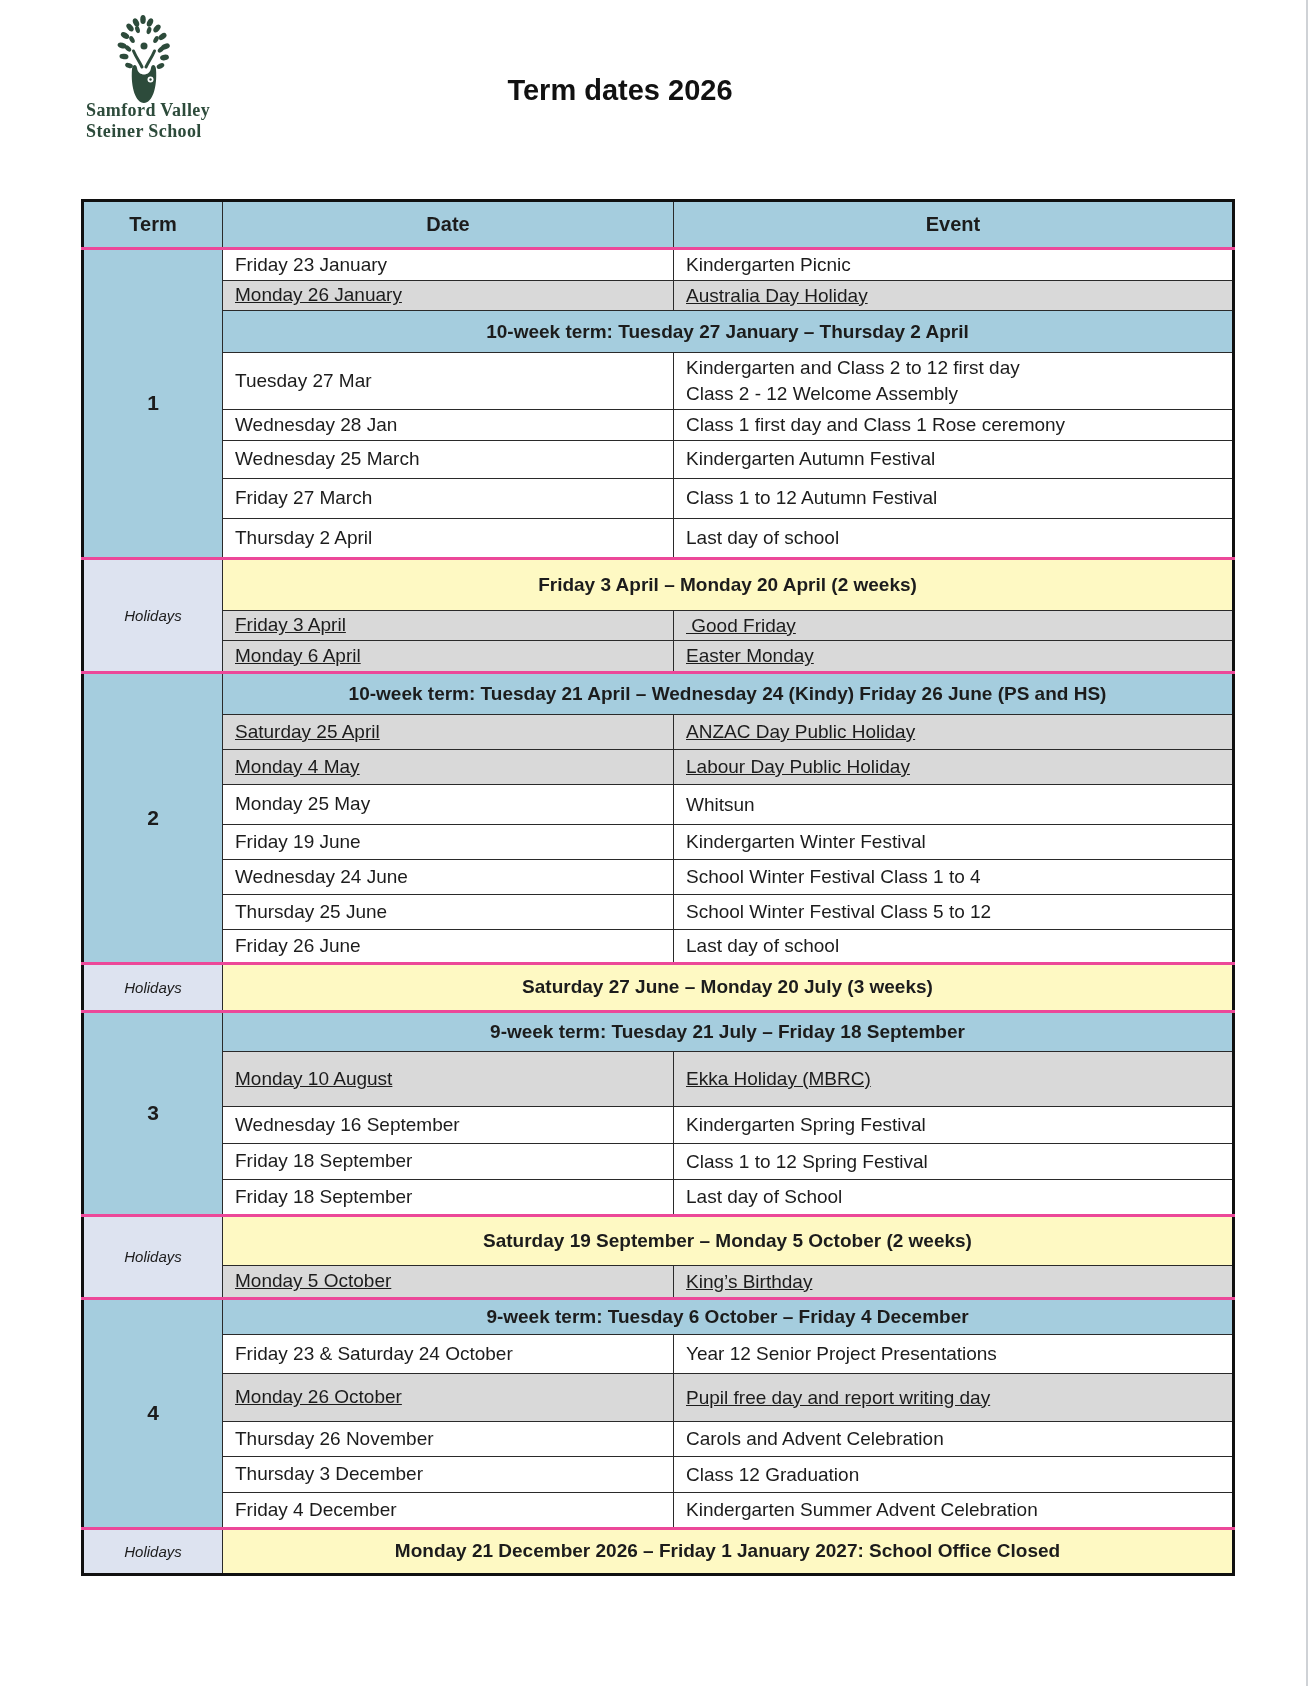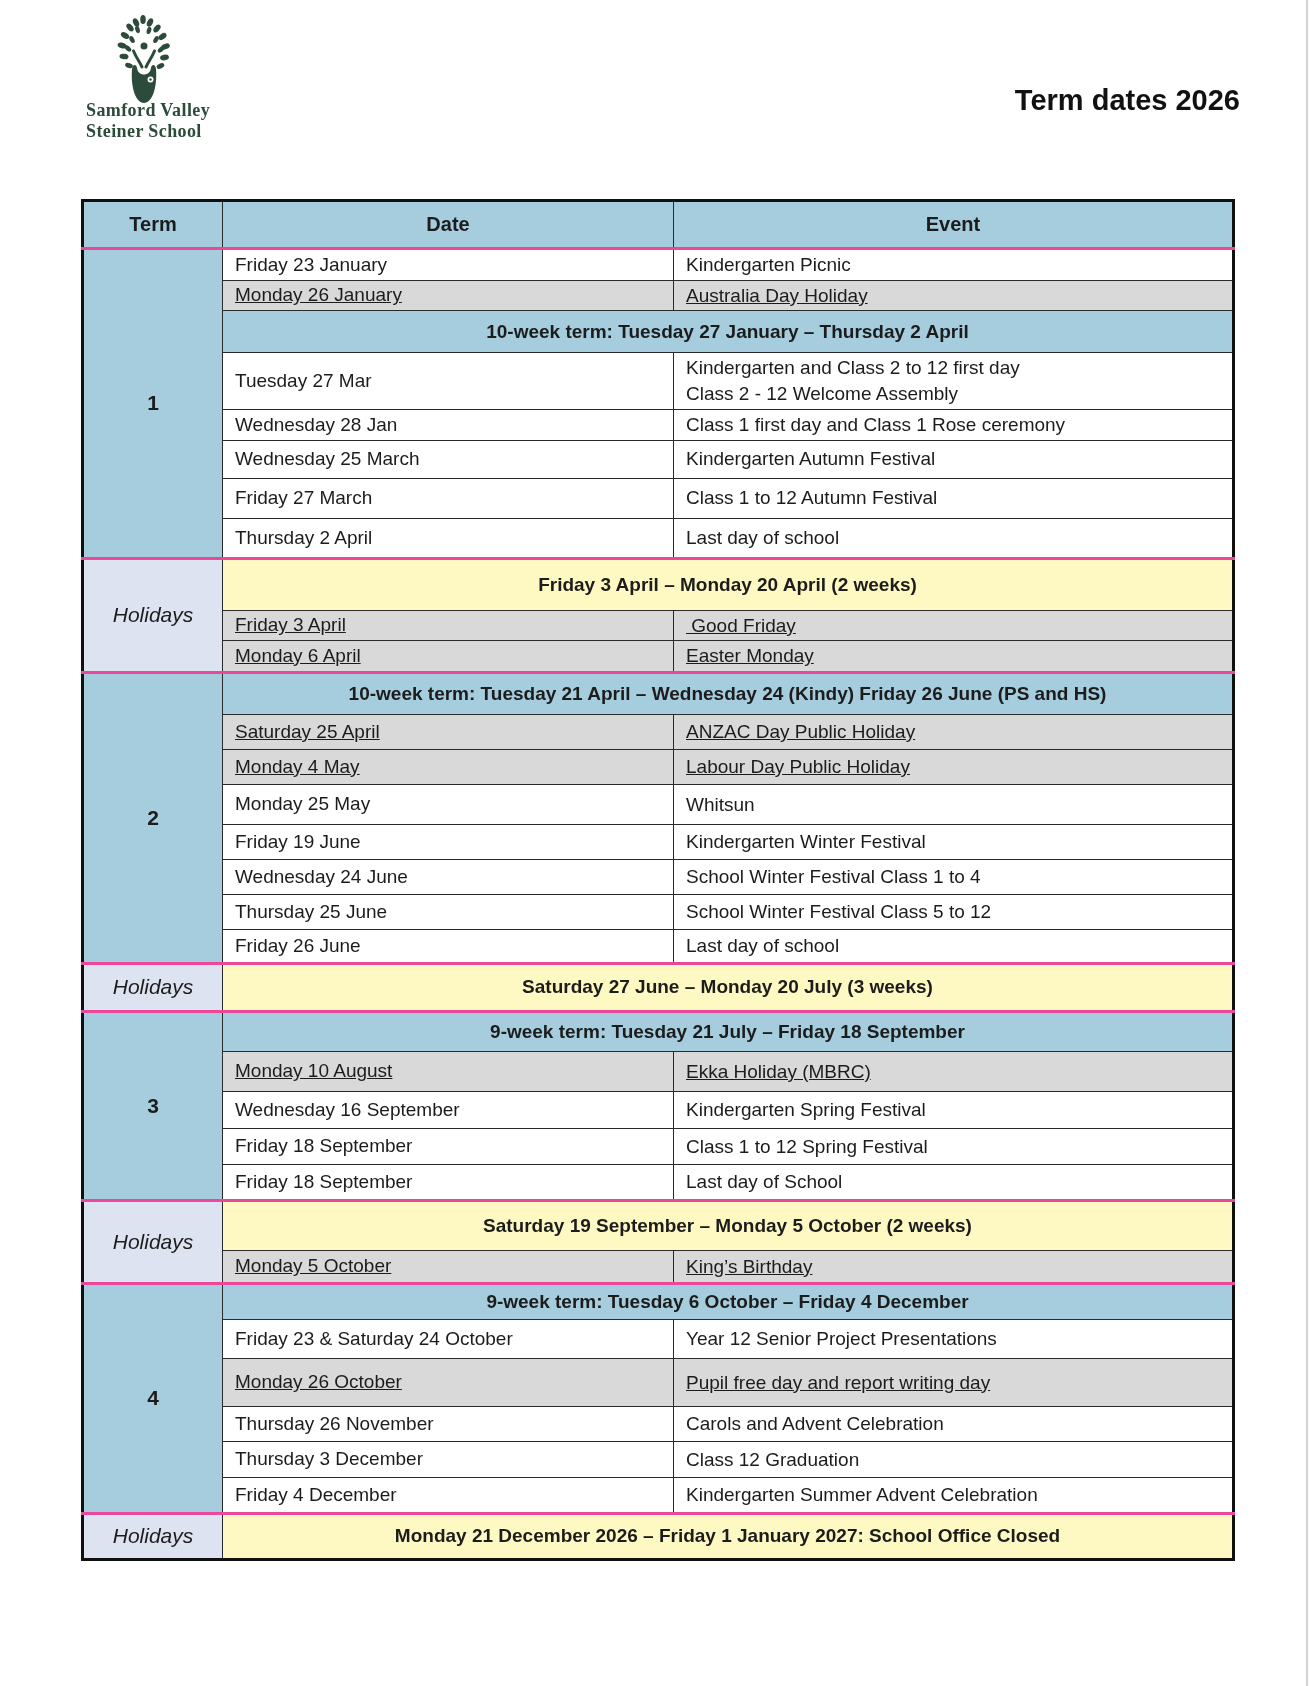--- a/index.html
+++ b/index.html
@@ -9,40 +9,40 @@
     -webkit-font-smoothing:antialiased;
   }
   .page-edge{position:absolute;top:0;right:2px;width:2px;height:1686px;background:#cfd2d6;}
 
   
   .doc-header{position:relative;height:199px;}
   .logo{position:absolute;left:86px;top:12px;width:220px;}
   .logo svg{position:absolute;left:28px;top:2px;}
   .logo-text{position:absolute;left:0;top:88px;font-family:"Liberation Serif",serif;
     font-weight:700;font-size:18px;line-height:21px;color:#2d4b3b;letter-spacing:.4px;}
-  .page-title{position:absolute;left:0;top:84px;width:1240px;margin:0;text-align:right;
+  .page-title{position:absolute;left:0;top:74px;width:1240px;margin:0;text-align:center;
     font-size:29px;font-weight:700;color:#111;}
 
   
   table.term-table{
     border-collapse:collapse;table-layout:fixed;
     margin-left:81px;width:1151px;border:3px solid #101010;
   }
   th,td{border:1.6px solid #2a2a2a;overflow:hidden;}
   thead th{background:#a5cdde;font-size:20px;font-weight:700;height:43px;
     border-bottom:2.4px solid #141414;}
   td{font-size:19px;vertical-align:middle;padding:2px 8px 2px 12px;}
   td.date{}
   td.event{white-space:pre-line;line-height:1.35;}
   td.banner{text-align:center;font-weight:700;padding:2px 6px;}
   .blue{background:#a5cdde;}
   .peri{background:#fef9c3;}
   .gray{background:#d9d9d9;text-decoration:underline;}
   td.term-cell{background:#a5cdde;text-align:center;font-weight:700;font-size:21px;padding:0;}
-  td.holiday-cell{background:#dde3f0;text-align:center;font-style:italic;font-size:21px;padding:4px;}
+  td.holiday-cell{background:#dde3f0;text-align:center;font-style:italic;font-size:15px;padding:4px;}
   tr.sec>td{border-top:3px solid #ec4899;}
 </style>
 </head>
 <body>
 
 <div class="page-edge"></div>
 
 <div class="doc-header">
   <div class="logo">
     <svg width="60" height="95" viewBox="0 0 120 190" fill="#2d4b3b" xmlns="http://www.w3.org/2000/svg">
@@ -179,21 +179,21 @@
 
     <tr class="sec" style="height:48px">
       <td class="holiday-cell">Holidays</td>
       <td class="banner peri" colspan="2">Saturday 27 June – Monday 20 July (3 weeks)</td>
     </tr>
 
     <tr class="sec" style="height:40px">
       <td class="term-cell" rowspan="5">3</td>
       <td class="banner blue" colspan="2">9-week term: Tuesday 21 July – Friday 18 September</td>
     </tr>
-    <tr style="height:40px">
+    <tr style="height:55px">
       <td class="date gray">Monday 10 August</td>
       <td class="event gray">Ekka Holiday (MBRC)</td>
     </tr>
     <tr style="height:37px">
       <td class="date">Wednesday 16 September</td>
       <td class="event">Kindergarten Spring Festival</td>
     </tr>
     <tr style="height:36px">
       <td class="date">Friday 18 September</td>
       <td class="event">Class 1 to 12 Spring Festival</td>

